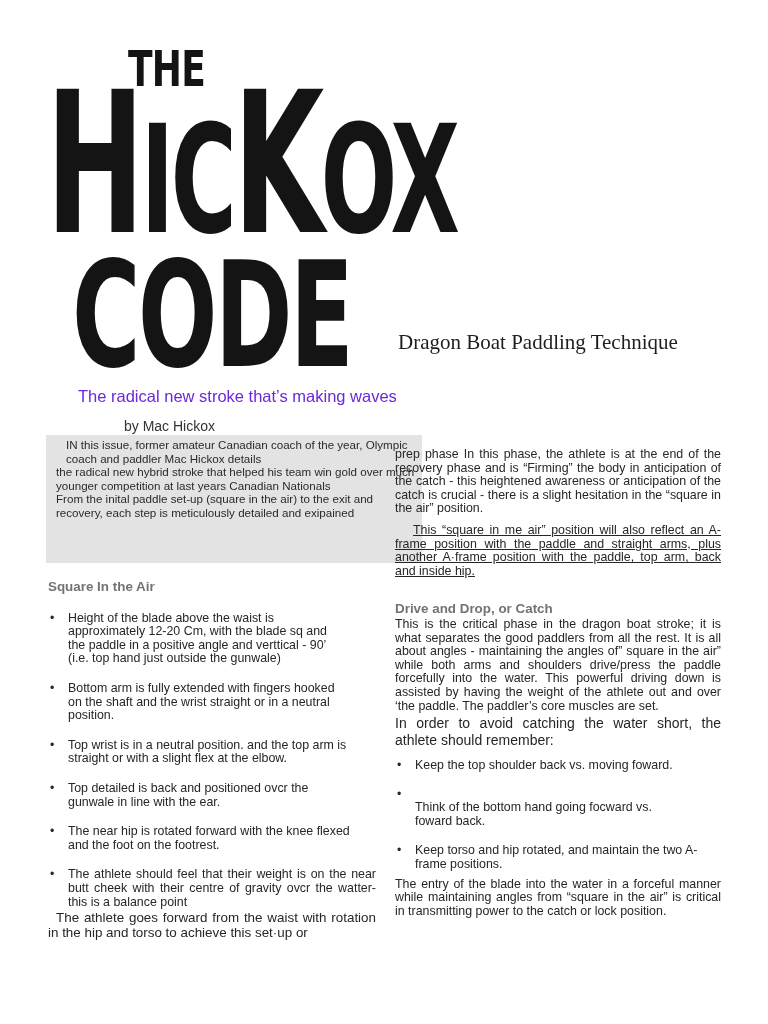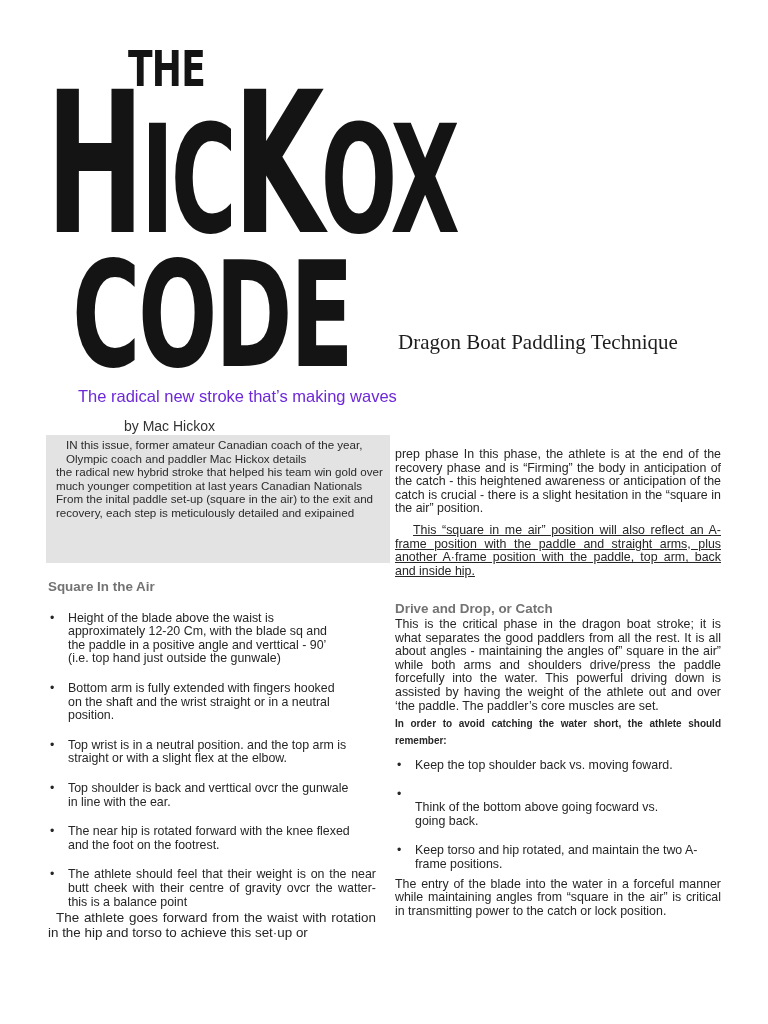--- a/index.html
+++ b/index.html
@@ -72,21 +72,21 @@
       left: 88px; top: 418px;
       font-size: 14px;
       color: #333;
       white-space: nowrap;
       margin-left: 36px;
     }
 
     
     .intro-box {
       left: 46px; top: 435px;
-      width: 344px; height: 128px;
+      width: 376px; height: 128px;
       background: #e3e3e3;
       box-sizing: border-box;
       padding: 3px 6px 0 12px;
       font-size: 11.6px;
       line-height: 13.6px;
       color: #2a2a2a;
     }
     .intro-box p { margin: 0; }
     .intro-box .indent { padding-left: 8px; }
     .intro-box .flush { margin-left: -2px; }
@@ -139,32 +139,32 @@
   <p class="flush">the radical new hybrid stroke that helped his team win gold over much younger competition at last years Canadian Nationals</p>
   <p class="flush">From the inital paddle set-up (square in the air) to the exit and recovery, each step is meticulously detailed and exipained</p>
 </div>
 
 <div class="abs col left-col">
   <h2 class="heading">Square In the Air</h2>
   <ul class="bullets" style="margin-top:18px;">
     <li style="padding-right:40px;"><span class="dot">•</span><span>Height of the blade above the waist is approximately 12-20 Cm, with the blade sq and the paddle in a positive angle and verttical - 90’ (i.e. top hand just outside the gunwale)</span></li>
     <li style="margin-top:16px; padding-right:40px;"><span class="dot">•</span><span>Bottom arm is fully extended with fingers hooked on the shaft and the wrist straight or in a neutral position.</span></li>
     <li style="margin-top:16px;"><span class="dot">•</span><span>Top wrist is in a neutral position. and the top arm is straight or with a slight flex at the elbow.</span></li>
-    <li style="margin-top:16px; padding-right:20px;"><span class="dot">•</span><span>Top shoulder is back and verttical ovcr the gunwale in line with the ear.</span></li>
+    <li style="margin-top:16px; padding-right:20px;"><span class="dot">•</span><span>Top detailed is back and positioned ovcr the gunwale in line with the ear.</span></li>
     <li style="margin-top:16px; padding-right:20px;"><span class="dot">•</span><span>The near hip is rotated forward with the knee flexed and the foot on the footrest.</span></li>
     <li style="margin-top:16px; text-align:justify;"><span class="dot">•</span><span>The athlete should feel that their weight is on the near butt cheek with their centre of gravity ovcr the watter-this is a balance point</span></li>
   </ul>
   <p style="font-size:13.4px; line-height:15px; margin-top:1px; text-indent:8px;">The athlete goes forward from the waist with rotation in the hip and torso to achieve this set·up or</p>
 </div>
 
 <div class="abs col right-col">
   <p>prep phase In this phase, the athlete is at the end of the recovery phase and is “Firming” the body in anticipation of the catch - this heightened awareness or anticipation of the catch is crucial - there is a slight hesitation in the “square in the air” position.</p>
   <p style="margin-top:8px; text-indent:18px;text-decoration:underline;">This “square in me air” position will also reflect an A-frame position with the paddle and straight arms, plus another A·frame position with the paddle, top arm, back and inside hip.</p>
   <h2 class="heading" style="margin-top:24px;">Drive and Drop, or Catch</h2>
   <p style="margin-top:2px;">This is the critical phase in the dragon boat stroke; it is what separates the good paddlers from all the rest. It is all about angles - maintaining the angles of” square in the air” while both arms and shoulders drive/press the paddle forcefully into the water. This powerful driving down is assisted by having the weight of the athlete out and over ‘the paddle. The paddler’s core muscles are set.</p>
-  <p style="margin-top:2px; font-size:10px; line-height:17px;font-weight:bold;">In order to avoid catching the water short, the athlete should remember:</p>
+  <p style="margin-top:2px; font-size:14px; line-height:17px;">In order to avoid catching the water short, the athlete should remember:</p>
   <ul class="bullets" style="margin-top:10px;">
     <li><span class="dot">•</span><span>Keep the top shoulder back vs. moving foward.</span></li>
-    <li style="margin-top:15px; padding-right:30px;"><span class="dot">•</span><br><span>Think of the bottom above going focward vs. going back.</span></li>
+    <li style="margin-top:15px; padding-right:30px;"><span class="dot">•</span><br><span>Think of the bottom hand going focward vs. foward back.</span></li>
     <li style="margin-top:16px; padding-right:20px;"><span class="dot">•</span><span>Keep torso and hip rotated, and maintain the two A-frame positions.</span></li>
   </ul>
   <p style="margin-top:6px;">The entry of the blade into the water in a forceful manner while maintaining angles from “square in the air” is critical in transmitting power to the catch or lock position.</p>
 </div>
 
 </body></html>

